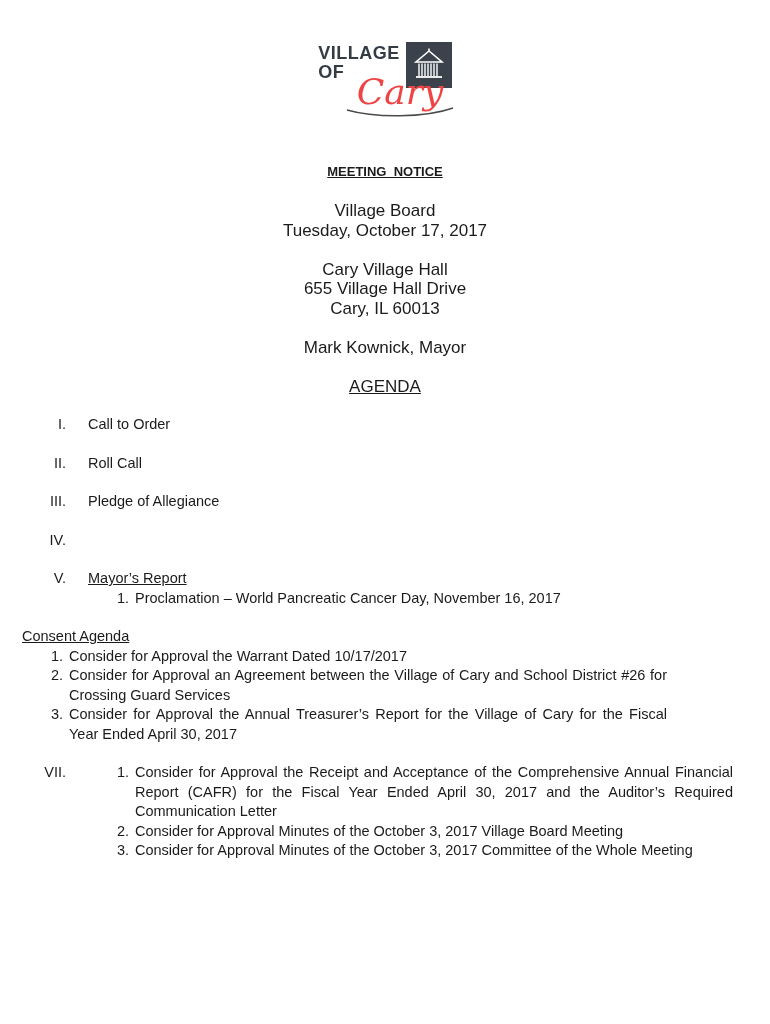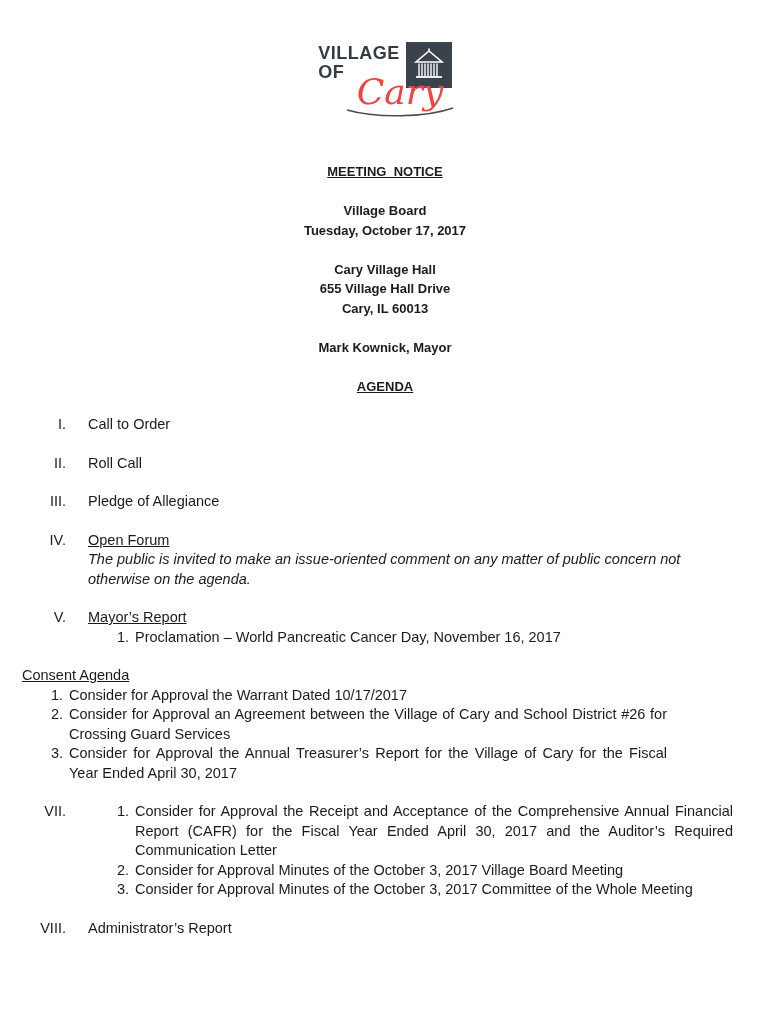--- a/index.html
+++ b/index.html
@@ -65,23 +65,22 @@
     margin-left: 30px;
   }
   .script-swash {
     display: block;
     margin: -6px auto 0 auto;
   }
 
   
   .center-line {
     text-align: center;
-    font-size: 13px;
+    font-size: 17px;
     line-height: 19.5px;
-    font-weight: bold;
   }
   .notice-title {
     font-weight: bold;
     text-decoration: underline;
     white-space: pre;
     margin-top: 12px;
     font-size: 13px;
   }
   .gap-line { height: 19.5px; }
   .agenda-title {
@@ -197,24 +196,20 @@
         </div>
       </div>
       <div class="agenda-item">
         <div class="numeral">III.</div>
         <div class="item-body">
           <div class="item-title">Pledge of Allegiance</div>
         </div>
       </div>
       <div class="agenda-item">
         <div class="numeral">IV.</div>
-        <div class="item-body">
-          <div class="item-title underlined">Open Forum</div>
-          <div class="item-note">The public is invited to make an issue-oriented comment on any matter of public concern not otherwise on the agenda.</div>
-        </div>
       </div>
       <div class="agenda-item">
         <div class="numeral">V.</div>
         <div class="item-body">
           <div class="item-title underlined">Mayor’s Report</div>
           <ol class="sub-list">
             <li>Proclamation – World Pancreatic Cancer Day, November 16, 2017</li>
           </ol>
         </div>
       </div>
@@ -231,21 +226,15 @@
       <div class="agenda-item">
         <div class="numeral">VII.</div>
         <div class="item-body">
           <ol class="sub-list">
             <li>Consider for Approval the Receipt and Acceptance of the Comprehensive Annual Financial Report (CAFR) for the Fiscal Year Ended April 30, 2017 and the Auditor’s Required Communication Letter</li>
             <li>Consider for Approval Minutes of the October 3, 2017 Village Board Meeting</li>
             <li>Consider for Approval Minutes of the October 3, 2017 Committee of the Whole Meeting</li>
           </ol>
         </div>
       </div>
-      <div class="agenda-item">
-        <div class="numeral">VIII.</div>
-        <div class="item-body">
-          <div class="item-title">Administrator’s Report</div>
-        </div>
-      </div>
     </div>
 
 </div>
 
 </body></html>

